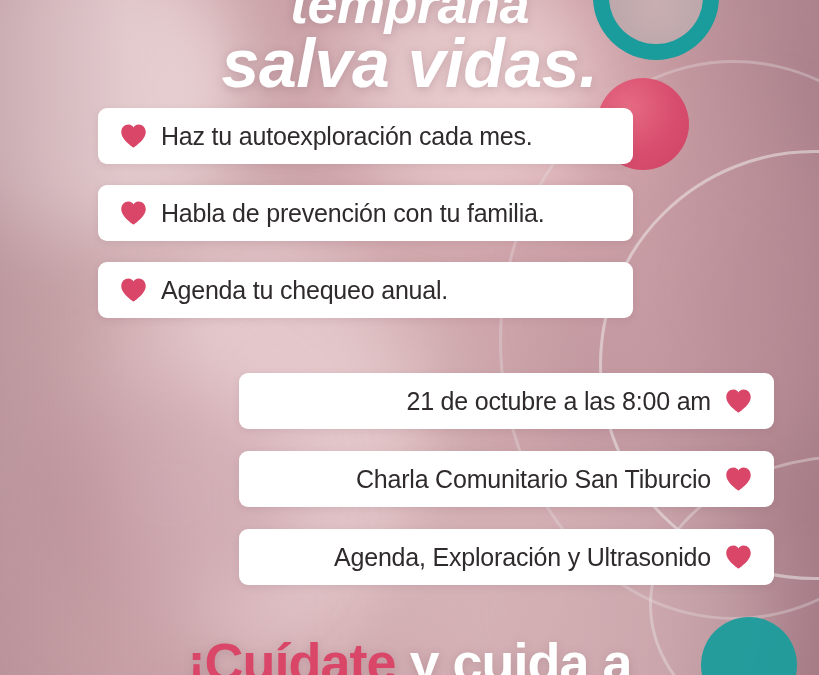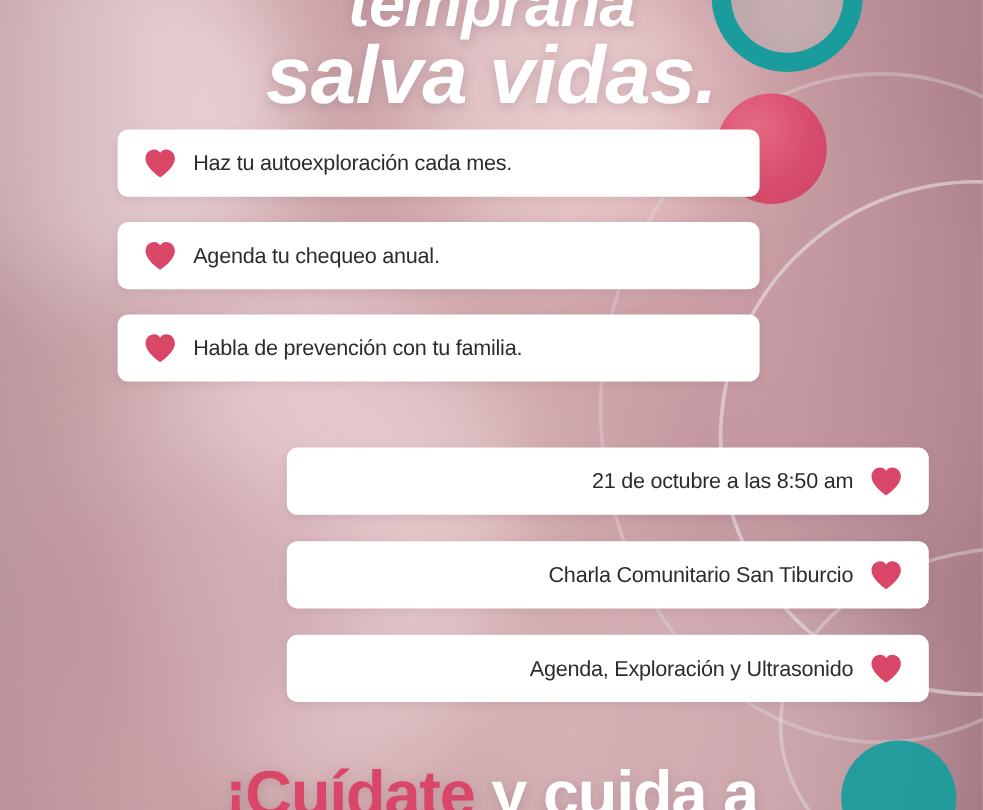--- a/index.html
+++ b/index.html
@@ -154,21 +154,21 @@
     align-items: center;
     gap: 14px;
     padding: 0 22px;
     box-shadow: 0 2px 7px rgba(120,80,90,0.13);
   }
   .pill.right {
     justify-content: flex-end;
     padding: 0 22px 0 26px;
   }
   .pill-text {
-    font-size: 18px;
+    font-size: 25px;
     color: #2f2b2c;
     letter-spacing: -0.2px;
     white-space: nowrap;
   }
   .heart {
     flex: 0 0 auto;
     width: 27px;
     height: 26px;
     display: inline-block;
   }
@@ -227,38 +227,38 @@
       </span>
       <span class="pill-text">Haz tu autoexploración cada mes.</span>
     </div>
 
     <div class="pill">
       <span class="heart">
         <svg viewBox="0 0 32 30" width="27" height="26" aria-hidden="true">
           <path d="M16 29C16 29 1.5 19.8 1.5 10.4 1.5 5.2 5.4 1.5 10 1.5c3 0 5 1.7 6 3.3 1-1.6 3-3.3 6-3.3 4.6 0 8.5 3.7 8.5 8.9C30.5 19.8 16 29 16 29z" fill="#d94668"></path>
         </svg>
       </span>
+      <span class="pill-text">Habla de prevención con tu familia.</span>
+    </div>
+
+    <div class="pill">
+      <span class="heart">
+        <svg viewBox="0 0 32 30" width="27" height="26" aria-hidden="true">
+          <path d="M16 29C16 29 1.5 19.8 1.5 10.4 1.5 5.2 5.4 1.5 10 1.5c3 0 5 1.7 6 3.3 1-1.6 3-3.3 6-3.3 4.6 0 8.5 3.7 8.5 8.9C30.5 19.8 16 29 16 29z" fill="#d94668"></path>
+        </svg>
+      </span>
       <span class="pill-text">Agenda tu chequeo anual.</span>
     </div>
 
-    <div class="pill">
-      <span class="heart">
-        <svg viewBox="0 0 32 30" width="27" height="26" aria-hidden="true">
-          <path d="M16 29C16 29 1.5 19.8 1.5 10.4 1.5 5.2 5.4 1.5 10 1.5c3 0 5 1.7 6 3.3 1-1.6 3-3.3 6-3.3 4.6 0 8.5 3.7 8.5 8.9C30.5 19.8 16 29 16 29z" fill="#d94668"></path>
-        </svg>
-      </span>
-      <span class="pill-text">Habla de prevención con tu familia.</span>
-    </div>
-
   </div>
 
   <div class="pill-group group-event">
 
     <div class="pill right">
-      <span class="pill-text">21 de octubre a las 8:50 am</span>
+      <span class="pill-text">21 de octubre a las 8:00 am</span>
       <span class="heart">
         <svg viewBox="0 0 32 30" width="27" height="26" aria-hidden="true">
           <path d="M16 29C16 29 1.5 19.8 1.5 10.4 1.5 5.2 5.4 1.5 10 1.5c3 0 5 1.7 6 3.3 1-1.6 3-3.3 6-3.3 4.6 0 8.5 3.7 8.5 8.9C30.5 19.8 16 29 16 29z" fill="#d94668"></path>
         </svg>
       </span>
     </div>
 
     <div class="pill right">
       <span class="pill-text">Charla Comunitario San Tiburcio</span>
       <span class="heart">

